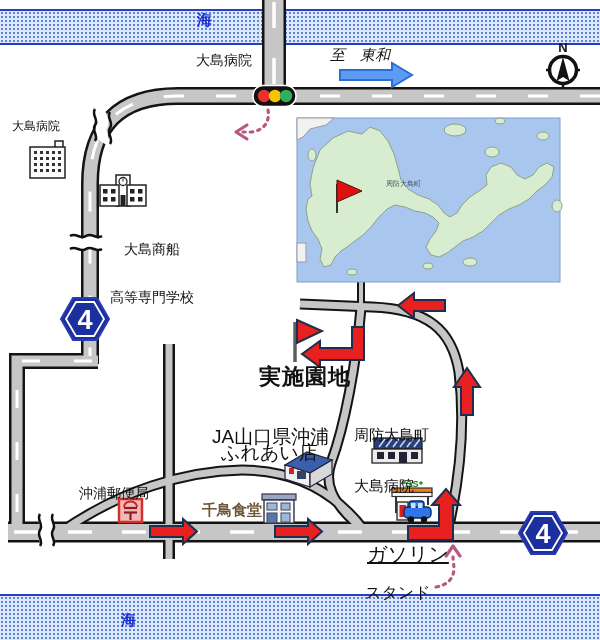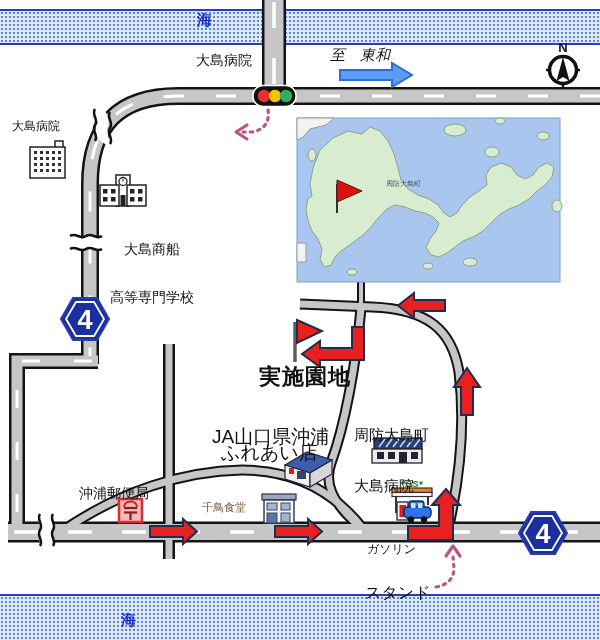--- a/index.html
+++ b/index.html
@@ -11,21 +11,21 @@
             background-size:4px 4px;
             border-top:2px solid #2a3cc4;border-bottom:2px solid #2a3cc4;
             box-sizing:border-box;}
   .sea-band.top{top:9px;height:36px;}
   .sea-band.bottom{top:594px;height:46px;border-bottom:none;}
   svg.layer{position:absolute;left:0;top:0;}
   .lbl{position:absolute;color:#111;white-space:pre;line-height:1.15;}
   .lbl.sea{color:#1a2fd0;font-weight:bold;font-size:15px;}
   .lbl.site{font-size:22px;font-weight:600;letter-spacing:1px;margin-left:28px;}
   .lbl.small7{font-size:7px;color:#445566;}
-  .lbl.rest{font-size:11px;font-weight:400;color:#6e5638;}
+  .lbl.rest{font-size:15px;font-weight:700;color:#6e5638;}
   .center{text-align:center;}
 </style>
 </head>
 <body>
 
 <div class="stage">
 
   <div class="sea-band top"></div>
   <div class="sea-band bottom"></div>
 
@@ -278,20 +278,20 @@
     <div>周防大島町</div>
     <div>大島病院</div>
   </div>
 
   <div class="lbl" style="left:212px;top:426px;font-size:19px;">JA山口県沖浦</div>
   <div class="lbl" style="left:221px;top:442px;font-size:19px;">ふれあい店</div>
 
   <div class="lbl" style="left:47px;top:485px;font-size:14px;margin-left:32px;">沖浦郵便局</div>
   <div class="lbl rest" style="left:202px;top:501px;">千鳥食堂</div>
 
-  <div class="lbl" style="left:367px;top:543px;font-size:12px;">ガソリン</div>
+  <div class="lbl" style="left:367px;top:543px;font-size:20px;text-decoration:underline;">ガソリン</div>
   <div class="lbl" style="left:365px;top:584px;font-size:16px;">スタンド</div>
 
   <div class="lbl small7" style="left:386px;top:180px;">周防大島町</div>
 
   <div class="lbl sea" style="left:121px;top:611px;">海</div>
 
 </div>
 
 </body></html>

